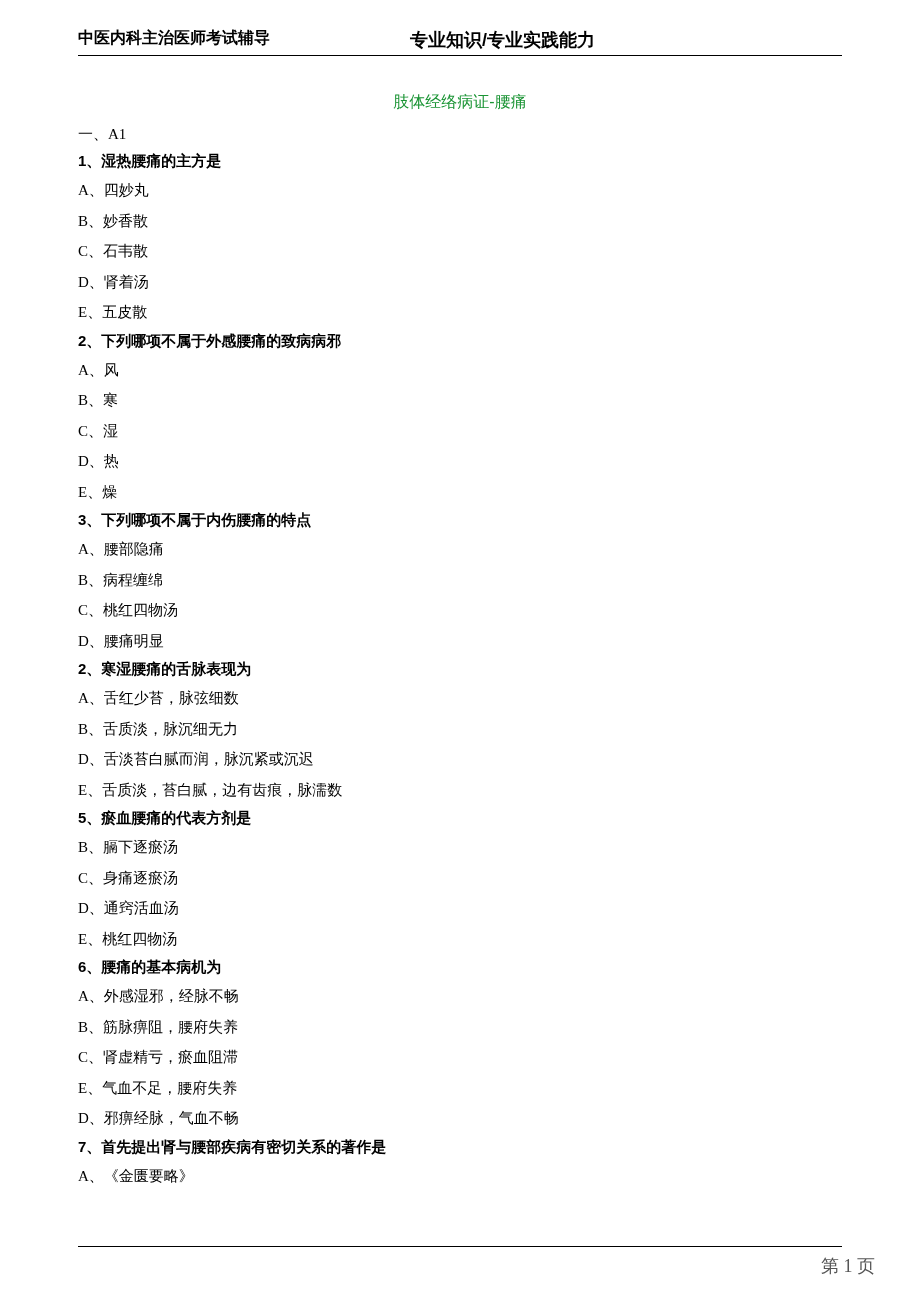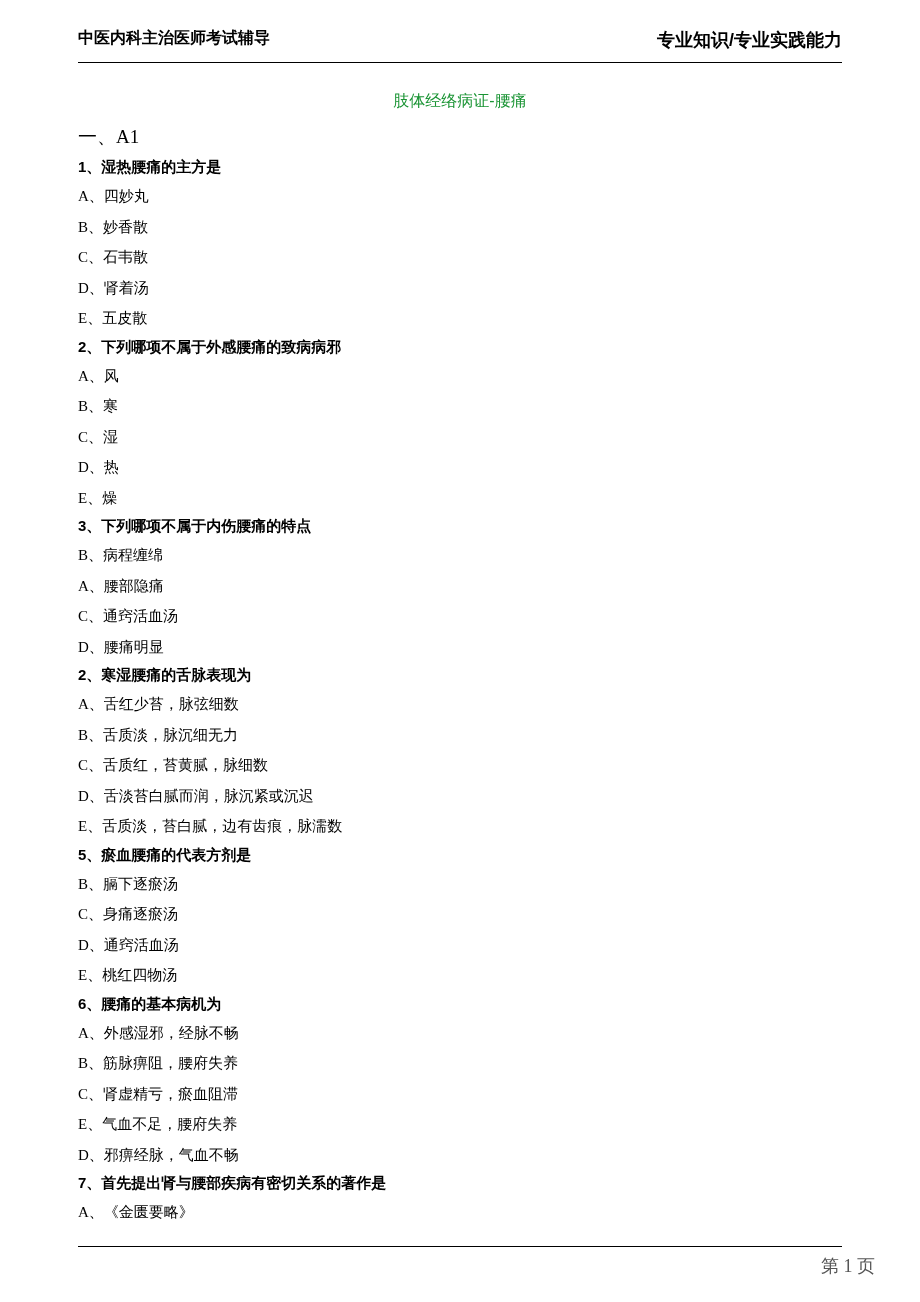--- a/index.html
+++ b/index.html
@@ -15,23 +15,22 @@
       width: 920px;
       min-height: 1302px;
       position: relative;
     }
     .page {
       padding: 28px 78px 40px 78px;
     }
     .header {
       display: flex;
       border-bottom: 1.5px solid #000;
-      padding-bottom: 10px;
-      margin-bottom: 28px;
-      justify-content: space-between;
+      padding-bottom: 3px;
+      margin-bottom: 36px;
     }
     .header-left {
       font-weight: bold;
       font-family: "SimHei", "黑体", sans-serif;
       font-size: 16px;
     }
     .header-center {
       font-weight: bold;
       font-family: "SimHei", "黑体", sans-serif;
       font-size: 18px;
@@ -40,21 +39,21 @@
     .title {
       text-align: center;
       color: #1a9434;
       font-weight: normal;
       font-family: "SimHei", "黑体", sans-serif;
       font-size: 16px;
       margin-bottom: 12px;
     }
     .section-label {
       margin-bottom: 8px;
-      font-size: 19px;
+      font-size: 15px;
     }
     .question {
       font-weight: bold;
       font-family: "SimHei", "黑体", sans-serif;
       font-size: 15px;
       margin-bottom: 8px;
       margin-top: 4px;
     }
     .option {
       font-size: 15px;
@@ -97,28 +96,27 @@
       <div class="option">C、石韦散</div>
       <div class="option">D、肾着汤</div>
       <div class="option">E、五皮散</div>
       <div class="question">2、下列哪项不属于外感腰痛的致病病邪</div>
       <div class="option">A、风</div>
       <div class="option">B、寒</div>
       <div class="option">C、湿</div>
       <div class="option">D、热</div>
       <div class="option">E、燥</div>
       <div class="question">3、下列哪项不属于内伤腰痛的特点</div>
+      <div class="option">A、腰部隐痛</div>
       <div class="option">B、病程缠绵</div>
-      <div class="option">A、腰部隐痛</div>
-      <div class="option">C、通窍活血汤</div>
+      <div class="option">C、桃红四物汤</div>
       <div class="option">D、腰痛明显</div>
       <div class="question">2、寒湿腰痛的舌脉表现为</div>
       <div class="option">A、舌红少苔，脉弦细数</div>
       <div class="option">B、舌质淡，脉沉细无力</div>
-      <div class="option">C、舌质红，苔黄腻，脉细数</div>
       <div class="option">D、舌淡苔白腻而润，脉沉紧或沉迟</div>
       <div class="option">E、舌质淡，苔白腻，边有齿痕，脉濡数</div>
       <div class="question">5、瘀血腰痛的代表方剂是</div>
       <div class="option">B、膈下逐瘀汤</div>
       <div class="option">C、身痛逐瘀汤</div>
       <div class="option">D、通窍活血汤</div>
       <div class="option">E、桃红四物汤</div>
       <div class="question">6、腰痛的基本病机为</div>
       <div class="option">A、外感湿邪，经脉不畅</div>
       <div class="option">B、筋脉痹阻，腰府失养</div>

